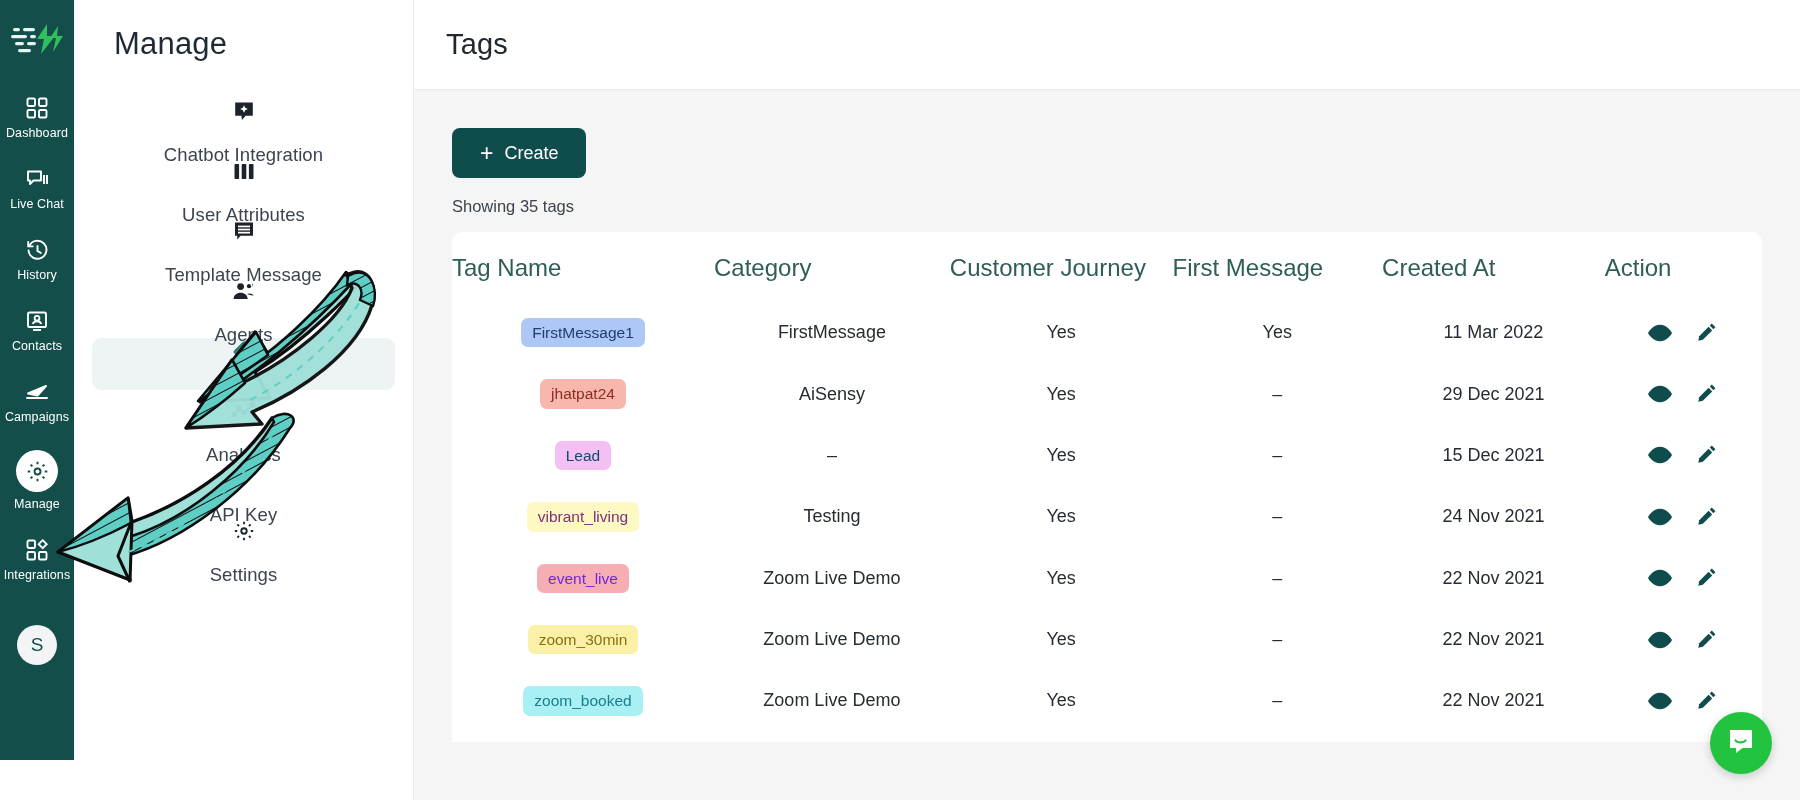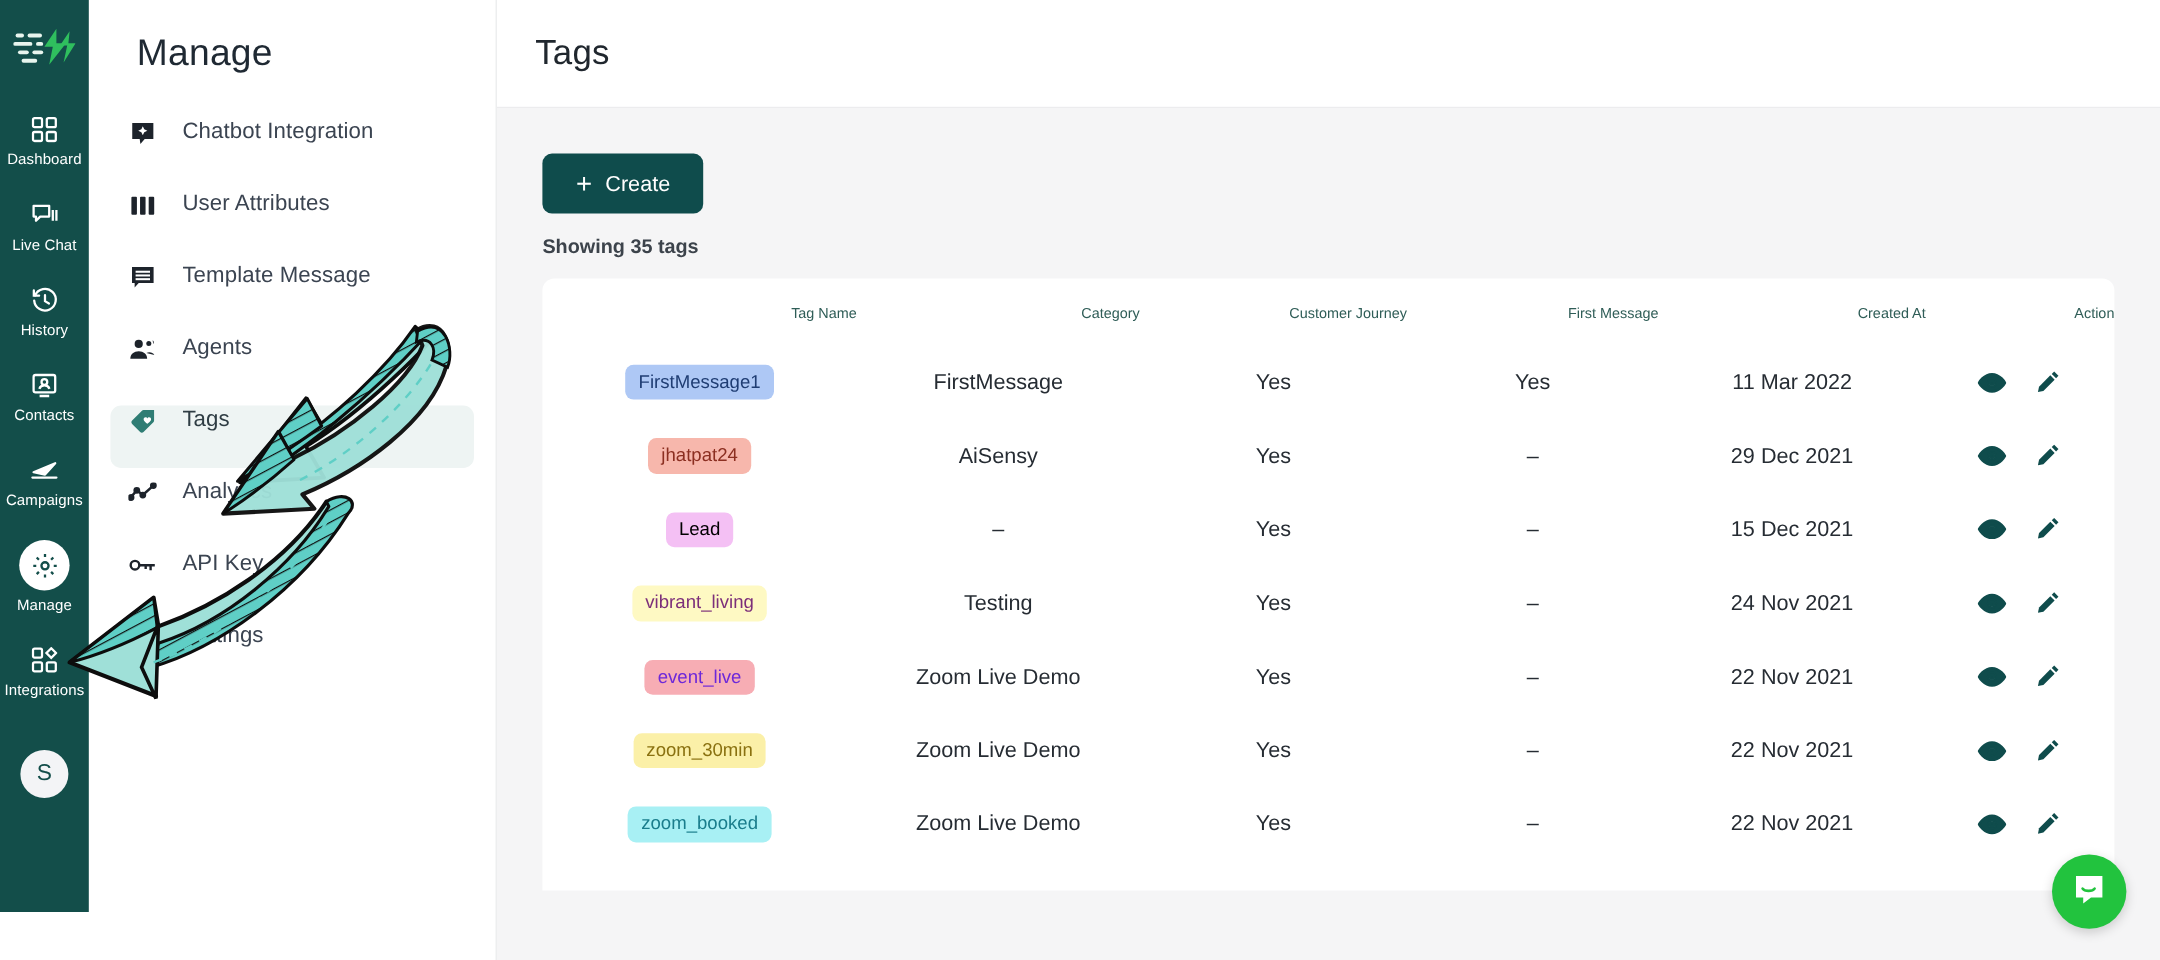--- a/index.html
+++ b/index.html
@@ -48,23 +48,23 @@
     width: 340px; flex: 0 0 340px; height: 800px;
     background: #ffffff; border-right: 1px solid #e9eaec;
     padding: 0 18px; position: relative; z-index: 3;
   }
   .side-title {
     font-size: 31px; color: #1f2933; font-weight: 400;
     padding: 26px 0 10px 22px; letter-spacing: .2px;
   }
   .side-list { margin-top: 26px; }
   .side-item {
-    display: flex; align-items: flex-start; gap: 20px;
+    display: flex; align-items: center; gap: 20px;
     height: 52px; padding: 0 14px; margin: 0 0 8px 0;
-    border-radius: 9px; cursor: pointer;
+    border-radius: 9px; cursor: pointer; flex-direction: column;
   }
   .side-item .sic { width: 26px; height: 26px; display:flex; align-items:center; justify-content:center; flex:0 0 26px;}
   .side-item .slbl { font-size: 18.5px; color: #3b4451; letter-spacing: .1px; }
   .side-item.active { background: #eef4f3; }
   .side-item.active .slbl { color: #2f3d44; }
 
   
   .main { flex: 1 1 auto; height: 800px; display: flex; flex-direction: column; background: #f5f5f6; min-width:0; }
   .topbar {
     height: 90px; background: #ffffff; border-bottom: 1px solid #ececee;
@@ -83,30 +83,30 @@
   }
   .search::placeholder { color: #9aa1a9; }
   .btn-create {
     display: flex; align-items: center; gap: 11px;
     background: #0f4c4c; color: #ffffff; border: none; border-radius: 8px;
     height: 50px; padding: 0 28px; font-size: 18px; cursor: pointer;
     font-family: "Liberation Sans", sans-serif;
   }
   .btn-create .plus { font-size: 23px; line-height: 1; font-weight: 300; }
 
-  .showing { margin-top: 19px; font-size: 16.5px; color: #3c434b; font-weight: bold; }
+  .showing { margin-top: 19px; font-size: 16.5px; color: #3c434b; }
 
   .tablewrap {
     margin-top: 16px; background: #ffffff; border-radius: 10px 10px 0 0;
     height: 510px; overflow: hidden;
   }
   table { width: 100%; border-collapse: collapse; table-layout: fixed; }
   thead th {
-    font-size: 12px; font-weight: 400; color: #2f5d57;
-    padding: 22px 0 20px; text-align: right;
+    font-size: 24px; font-weight: 400; color: #2f5d57;
+    padding: 22px 0 20px; text-align: left;
   }
   th.c-tag   { width: 20%; }
   th.c-cat   { width: 18%; }
   th.c-cj    { width: 17%; }
   th.c-fm    { width: 16%; }
   th.c-at    { width: 17%; }
   th.c-act   { width: 12%; }
   tbody td {
     padding: 16px 0; text-align: center; font-size: 18px; color: #262c33;
     vertical-align: middle;
@@ -405,21 +405,21 @@
                     <span class="act-btn">
                       <svg width="22" height="22" viewBox="0 0 22 22" fill="#0f4c4c">
                         <path d="M16.8 1.6l3.6 3.6-2 2-3.6-3.6z"></path>
                         <path d="M13.6 4.8l3.6 3.6-9.4 9.4-4.5.9.9-4.5z"></path>
                       </svg>
                     </span>
                   </div>
                 </td>
               </tr>
               <tr>
-                <td><span class="chip" style="background:#f4c0f4;color:#000000">Lead</span></td>
+                <td><span class="chip" style="background:#f4c0f4;color:#0c4a6e">Lead</span></td>
                 <td>–</td>
                 <td>Yes</td>
                 <td>–</td>
                 <td>15 Dec 2021</td>
                 <td>
                   <div class="actions">
                     <span class="act-btn">
                       <svg width="24" height="18" viewBox="0 0 24 18" fill="none" stroke="#0f4c4c" stroke-width="2.1">
                         <path d="M1.2 9S5 1.8 12 1.8 22.8 9 22.8 9 19 16.2 12 16.2 1.2 9 1.2 9z" fill="#0f4c4c"></path>
                         <circle cx="12" cy="9" r="3.2" fill="#ffffff"></circle>

